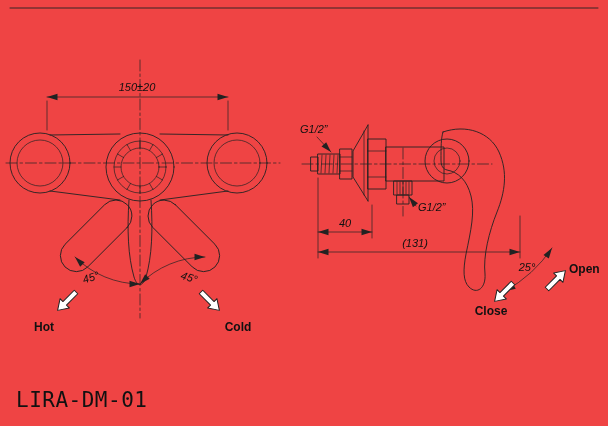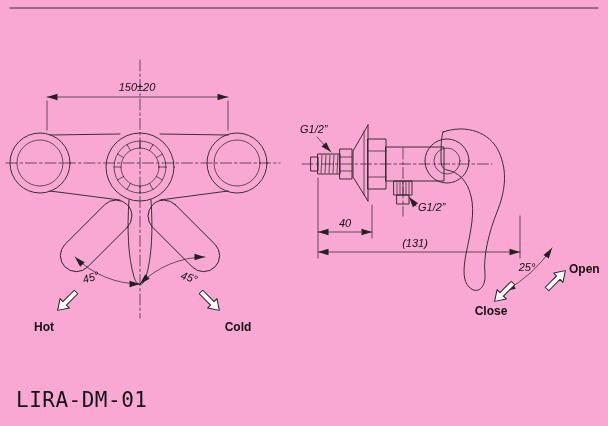--- a/index.html
+++ b/index.html
@@ -1,17 +1,17 @@
 <!DOCTYPE html>
 <html><head>
 <meta charset="utf-8">
 <style>
   html,body { margin:0; padding:0; background:#f5f5f5; }
   .sheet {
-    width:608px; height:426px; position:relative; background:#f9a8d4;
+    width:608px; height:426px; position:relative; background:#ef4444;
     font-family:"Liberation Sans", sans-serif; overflow:hidden;
   }
   svg { display:block; }
   .s  { stroke:#222222; fill:none; stroke-width:0.9; stroke-linecap:round; stroke-linejoin:round; }
   .st { stroke:#222222; fill:none; stroke-width:0.7; stroke-linecap:round; stroke-linejoin:round; }
   .dash { stroke-dasharray:11 3 2.5 3; }
   .arrowshape { fill:#ffffff; stroke:#222222; stroke-width:1; stroke-linejoin:round; }
   .t-dim   { font:italic 11px "Liberation Sans", sans-serif; fill:#111111; }
   .t-label { font:bold 12px "Liberation Sans", sans-serif; fill:#111111; }
   .t-title { font:21px "DejaVu Sans Mono", monospace; fill:#111111; letter-spacing:0.5px; }

